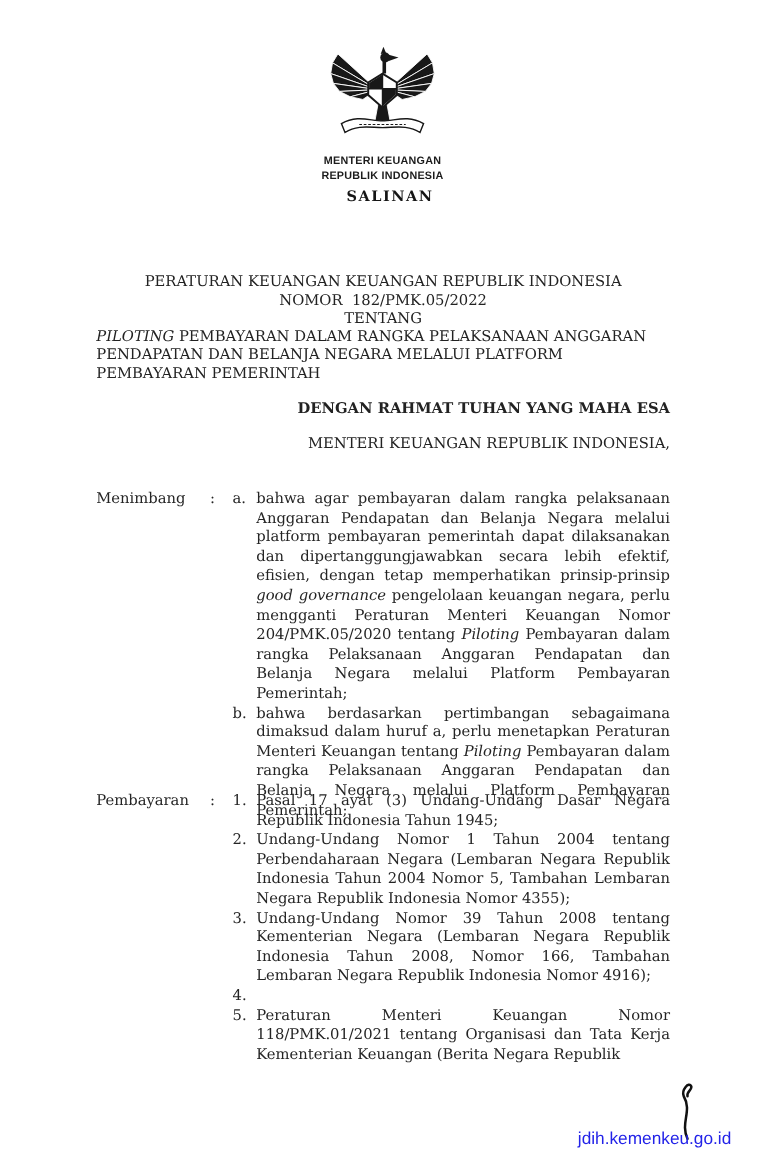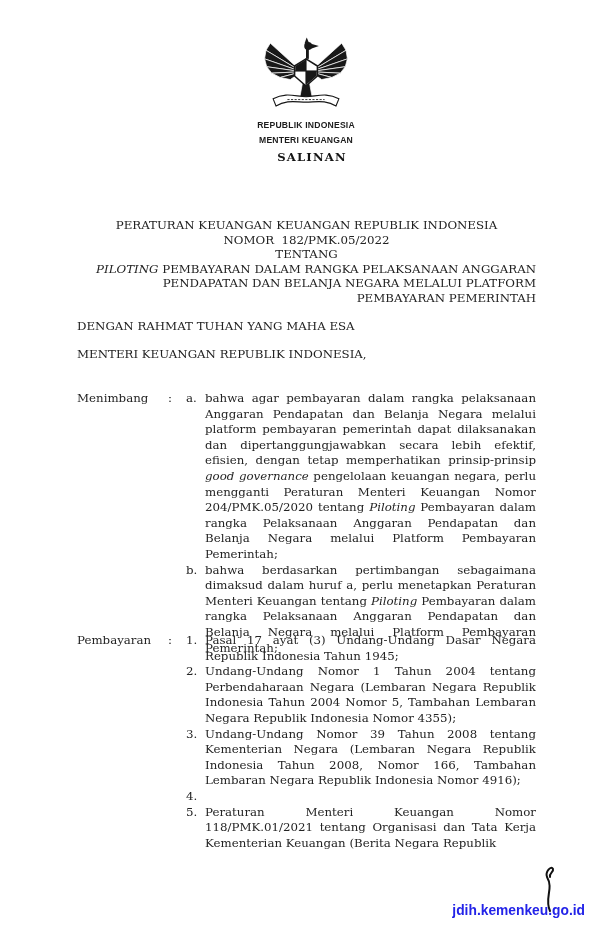--- a/index.html
+++ b/index.html
@@ -28,41 +28,41 @@
   }
 
   
   .doc-title {
     position:absolute; top:218px; left:77px; width:459px;
     text-align:center; font-size:11.8px; line-height:14.6px; color:#222;
   }
   .prespace { white-space:pre-wrap; }
   .invocation {
     position:absolute; top:319px; left:77px; width:459px;
-    text-align:left; font-size:11.8px; color:#222;
+    text-align:right; font-size:11.8px; color:#222;font-weight:bold;
   }
   .authority {
     position:absolute; top:347px; left:77px; width:459px;
-    text-align:left; font-size:11.8px; color:#222;
+    text-align:right; font-size:11.8px; color:#222;
   }
 
   
   .clause-block { position:absolute; left:77px; width:459px; font-size:11.8px; line-height:15.6px; color:#242424; }
   .block-considering { top:391px; }
   .block-recalling   { top:633px; }
   .clause-row { display:grid; grid-template-columns:91px 18px 19px 1fr; align-items:start; }
   .ctext { text-align:justify; text-justify:inter-word; }
   .ctext i { font-style:italic; }
 
   
   .paraf { position:absolute; left:538px; top:864px; width:22px; height:50px; }
   .site-link {
     position:absolute; right:27px; top:903px;
     font-family:"Liberation Sans", sans-serif;
-    font-size:13.8px; color:#2323e8; text-decoration:none;font-weight:bold;
+    font-size:13.8px; color:#2323e8; text-decoration:none;
   }
 </style>
 </head>
 <body>
 
 <div class="page">
 
   <div class="header">
     <span class="emblem">
       <svg width="88" height="80" viewBox="0 0 120 112" xmlns="http://www.w3.org/2000/svg">
@@ -95,30 +95,30 @@
         <path d="M60,32 L76,42 L76,56 L60,70 L44,56 L44,42 Z" fill="#ffffff" stroke="#181818" stroke-width="2.2"></path>
         <path d="M60,33 L45,42.5 L45,49 L60,49 Z" fill="#181818"></path>
         <path d="M60,49 L75,49 L75,55.5 L60,68.5 Z" fill="#181818"></path>
         <line x1="60" y1="32" x2="60" y2="70" stroke="#181818" stroke-width="1.6"></line>
         <line x1="44" y1="49" x2="76" y2="49" stroke="#181818" stroke-width="1.6"></line>
 
         <path d="M14,88 C32,78 46,85 60,85 C74,85 88,78 106,88 L102,98 C88,89 74,92.5 60,92.5 C46,92.5 32,89 18,98 Z" fill="#ffffff" stroke="#181818" stroke-width="1.6"></path>
         <line x1="34" y1="89" x2="86" y2="89" stroke="#181818" stroke-width="1.2" stroke-dasharray="3,2"></line>
       </svg>
     </span>
+    <div class="ministry">MENTERI KEUANGAN</div>
     <div class="ministry" style="margin-top:0">REPUBLIK INDONESIA</div>
-    <div class="ministry">MENTERI KEUANGAN</div>
     <div class="salinan">SALINAN</div>
   </div>
 
   <div class="doc-title">
     <div>PERATURAN KEUANGAN KEUANGAN REPUBLIK INDONESIA</div>
     <div class="prespace">NOMOR  182/PMK.05/2022</div>
     <div>TENTANG</div>
-    <div class="ctext" style="text-align:right"><i>PILOTING</i><span> PEMBAYARAN DALAM RANGKA PELAKSANAAN ANGGARAN PENDAPATAN DAN BELANJA NEGARA MELALUI PLATFORM PEMBAYARAN PEMERINTAH</span></div>
+    <div class="ctext" style="text-align:left"><i>PILOTING</i><span> PEMBAYARAN DALAM RANGKA PELAKSANAAN ANGGARAN PENDAPATAN DAN BELANJA NEGARA MELALUI PLATFORM PEMBAYARAN PEMERINTAH</span></div>
   </div>
 
   <div class="invocation">DENGAN RAHMAT TUHAN YANG MAHA ESA</div>
   <div class="authority">MENTERI KEUANGAN REPUBLIK INDONESIA,</div>
 
   <div class="clause-block block-considering">
     <div class="clause-row">
       <span class="clab">Menimbang</span>
       <span class="ccol">:</span>
       <span class="cmark">a.</span>

